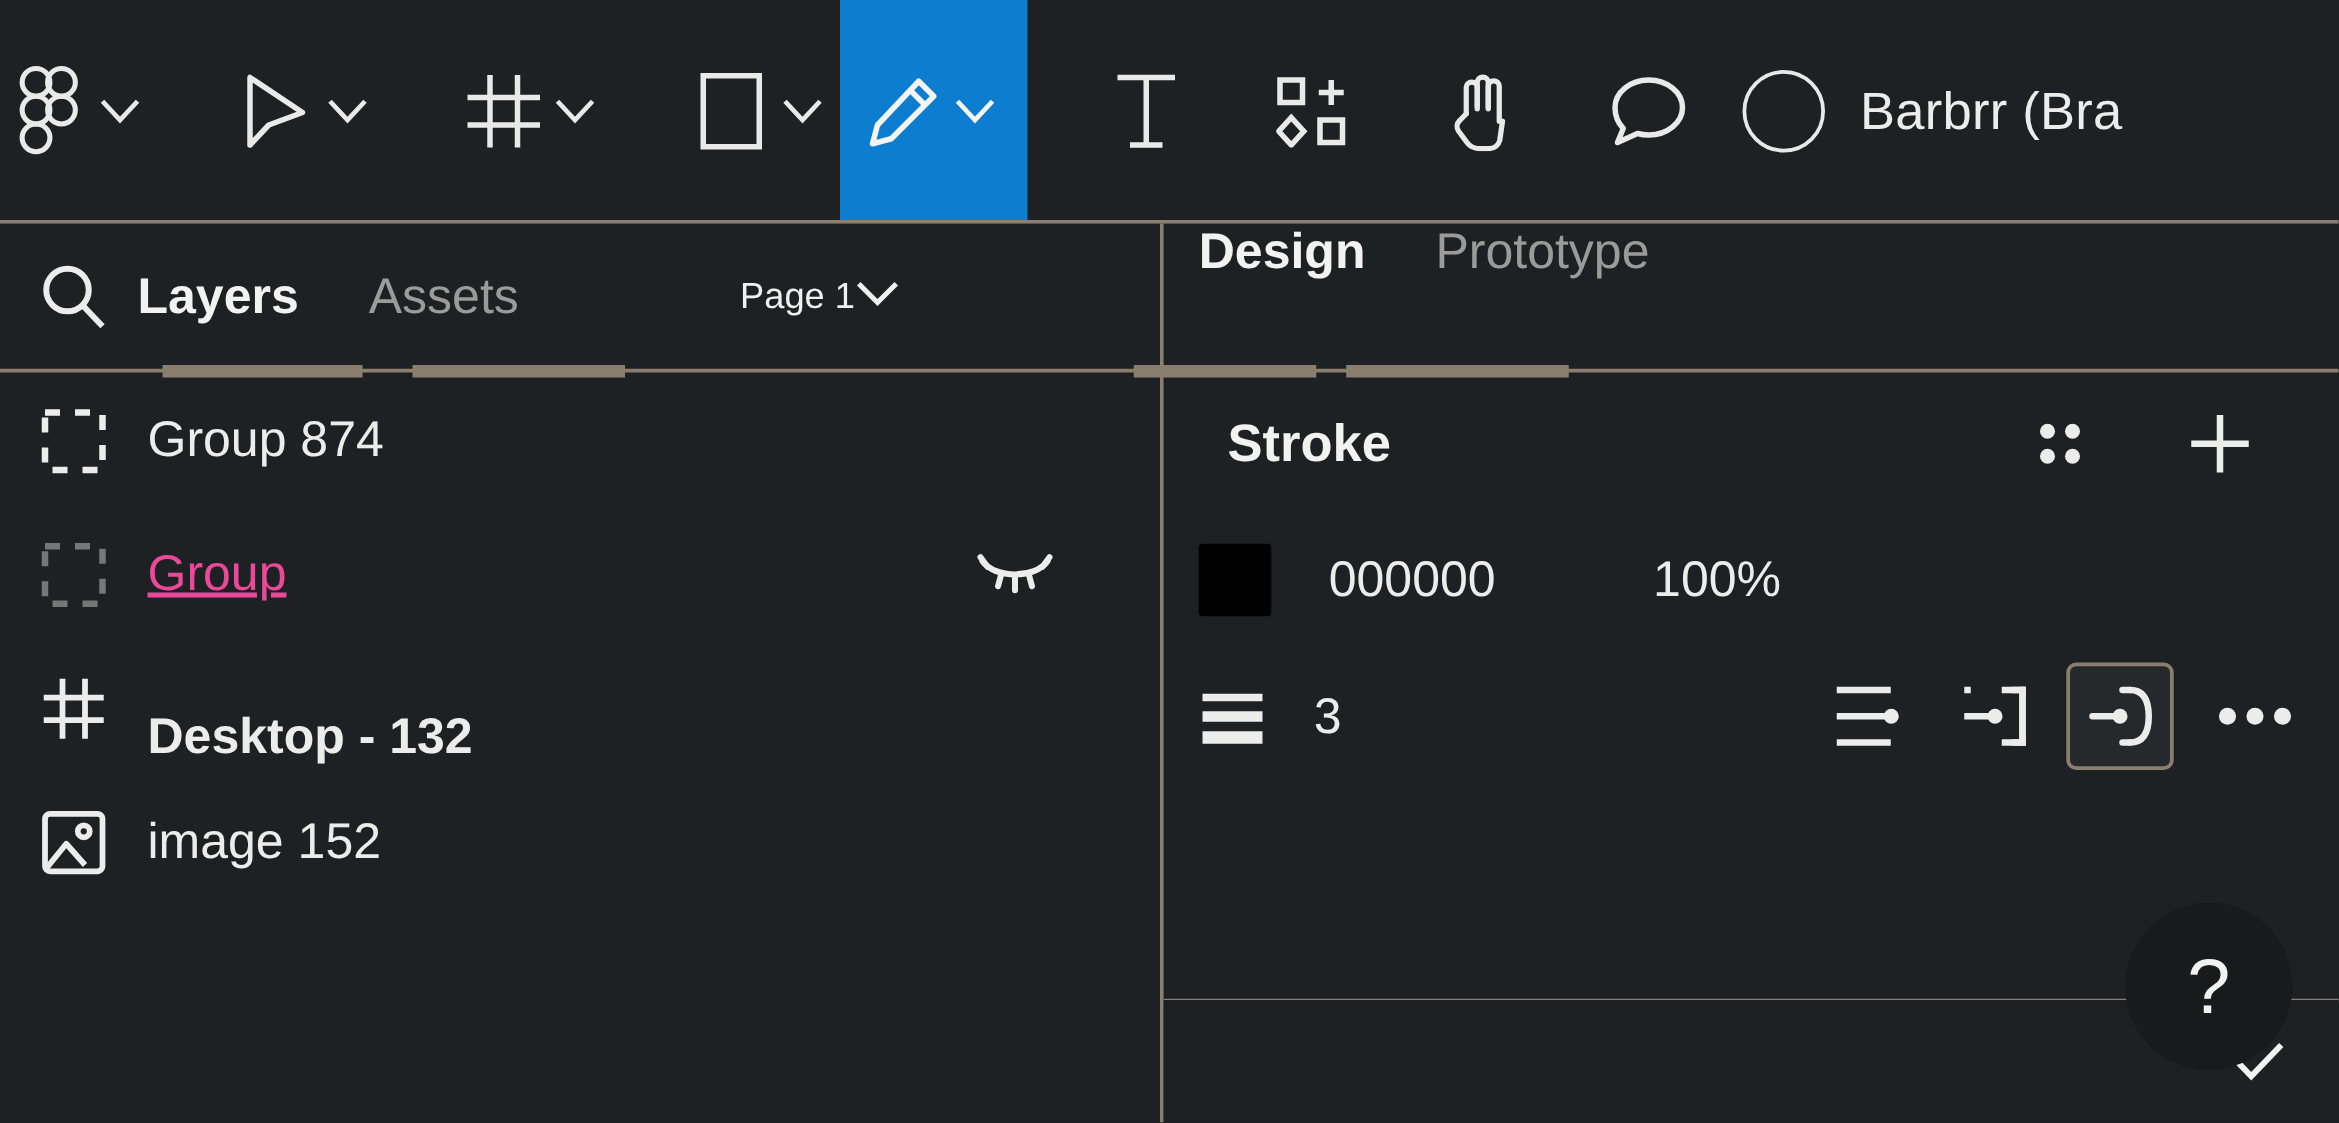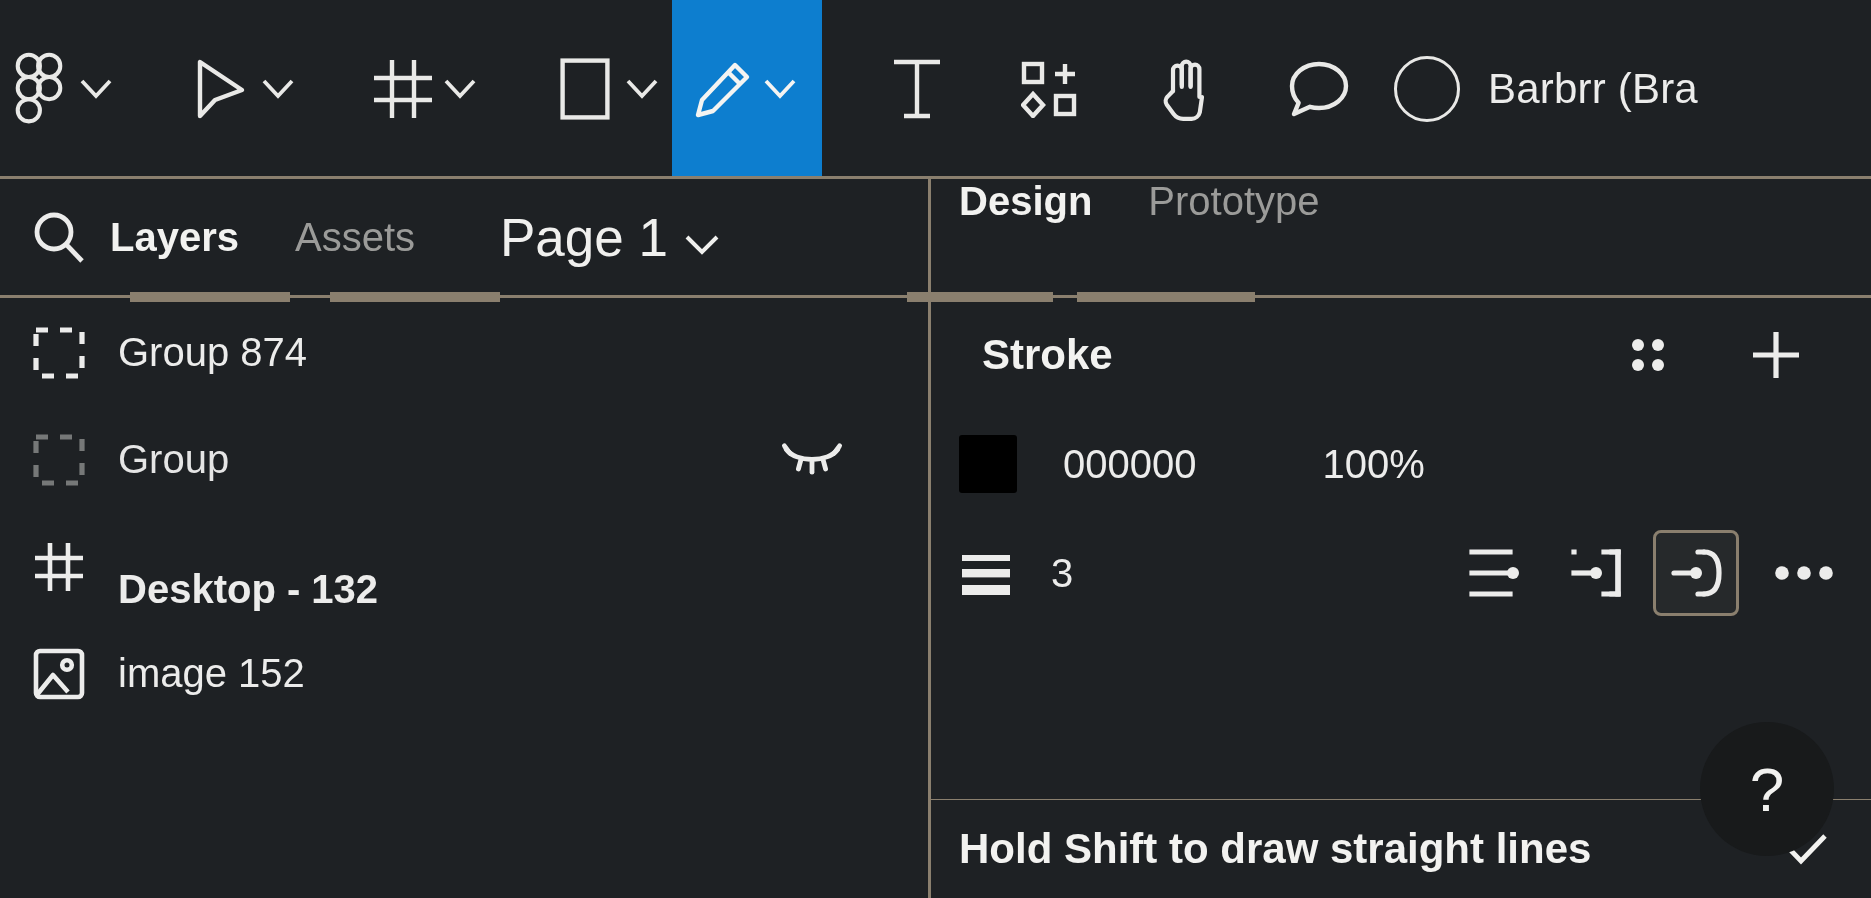--- a/index.html
+++ b/index.html
@@ -60,22 +60,22 @@
   .lp-header {
     position: relative; height: 116px;
     display: flex; align-items: center; padding: 0 28px;
   }
   .search-icon { width: 60px; height: 60px; display:flex; align-items:center; justify-content:center; margin-right: 22px;}
   .lp-tab {
     font-size: 40px; color: #9b9b99; margin-right: 56px; white-space: nowrap;
   }
   .lp-tab.active { color: #f2f2f0; font-weight: bold; }
   .page-select {
-    margin-left: auto; display:flex; align-items:center; gap: 16px;
-    color: #f0f0ee; font-size: 53px; padding-right: 180px;
+    margin-left: auto; display:flex; align-items:center; 
+    color: #f0f0ee; font-size: 29px; padding-right: 180px;
   }
   .tab-underline-row {
     position: absolute; left: 0; top: 113px; width: 928px; height: 10px;
   }
   .tab-underline {
     position: absolute; top: 0; height: 10px; background: #8a7f6e;
   }
   .lp-hr {
     position: absolute; left: 0; top: 116px; width: 928px; height: 3px; background: #8a7f6e;
   }
@@ -83,21 +83,21 @@
   
   .layer-list { position: absolute; left: 0; top: 120px; width: 928px; }
   .layer-row {
     height: 107px; display: flex; align-items: center; padding: 0 28px;
     position: relative;
   }
   .layer-icon { width: 62px; height: 62px; display:flex; align-items:center; justify-content:center; flex: 0 0 62px; }
   .layer-label {
     font-size: 40px; color: #ececeb; margin-left: 28px; white-space: nowrap;
   }
-  .layer-label.dim { color: #e5e5e5; }
+  .layer-label.dim { color: #ec4899; text-decoration: underline; }
   .layer-label.bold { font-weight: bold; margin-top: 45px; }
   .eye-off { margin-left: auto; margin-right: 56px; width: 64px; height: 40px;
              display:flex; align-items:center; justify-content:center; }
 
   
   .rp-header {
     position: relative; height: 116px; display: flex; align-items: flex-start; padding-left: 28px;
   }
   .rp-tab { font-size: 40px; color: #9b9b99; margin-right: 56px; white-space: nowrap; }
   .rp-tab.active { color: #f2f2f0; font-weight: bold; }
@@ -461,21 +461,20 @@
         </div>
 
         <div class="sec-hr" style="top:500px;"></div>
       </div>
     </div>
   </div>
 
   <div class="help-btn">?</div>
 
   <div class="bottom-banner">
-    <span class="banner-text">Hold Shift to draw straight lines</span>
     <span class="banner-chev">
       <svg width="56" height="34" viewBox="0 0 28 17" fill="none" stroke="#f2f2f0" stroke-width="2.4">
         <path d="M2 2 L14 14.5 L26 2"></path>
       </svg>
     </span>
   </div>
 
 </div>
 
 </body></html>

